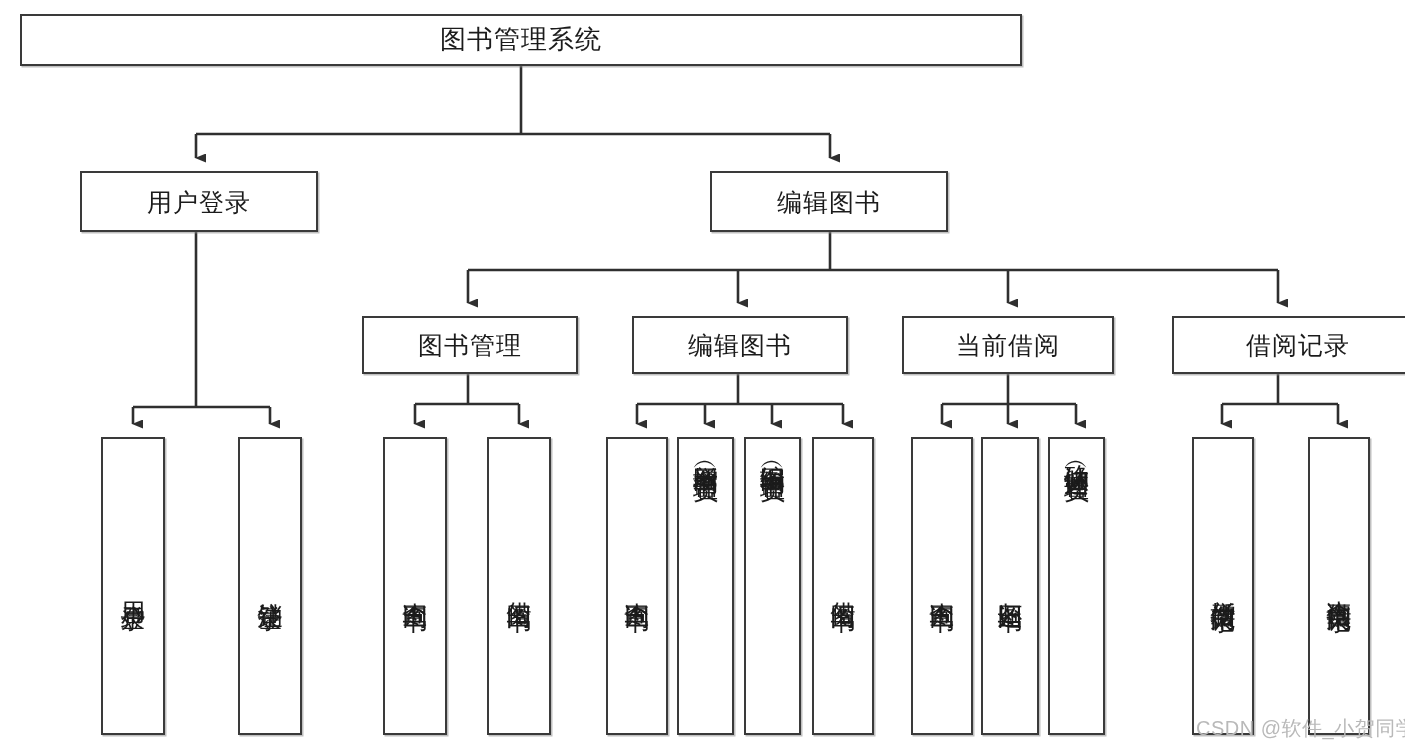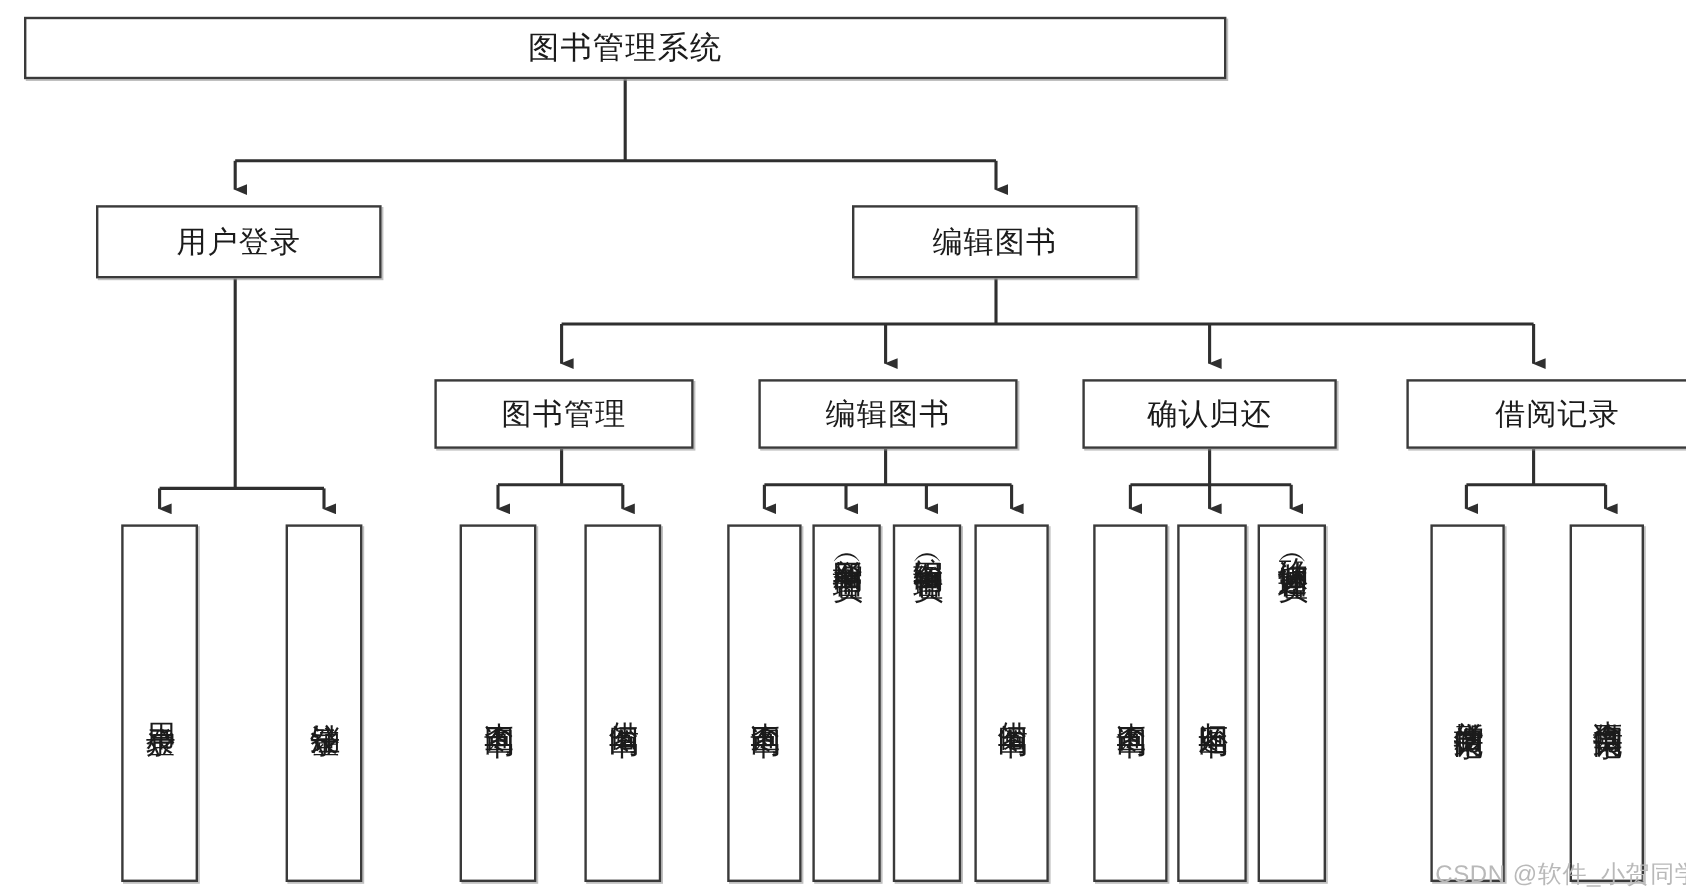--- a/index.html
+++ b/index.html
@@ -139,21 +139,21 @@
 
   <div class="node horiz" style="left:362px; top:316px; width:216px; height:58px;">
     <span>图书管理</span>
   </div>
 
   <div class="node horiz" style="left:632px; top:316px; width:216px; height:58px;">
     <span>编辑图书</span>
   </div>
 
   <div class="node horiz" style="left:902px; top:316px; width:212px; height:58px;">
-    <span>确认归还</span>
+    <span>当前借阅</span>
   </div>
 
   <div class="node horiz" style="left:1172px; top:316px; width:252px; height:58px;">
     <span>借阅记录</span>
   </div>
 
   <div class="node vert centered" style="left:101px; top:437px; width:64px; height:298px;">
     <span class="vtext">用户登录</span>
   </div>
 

